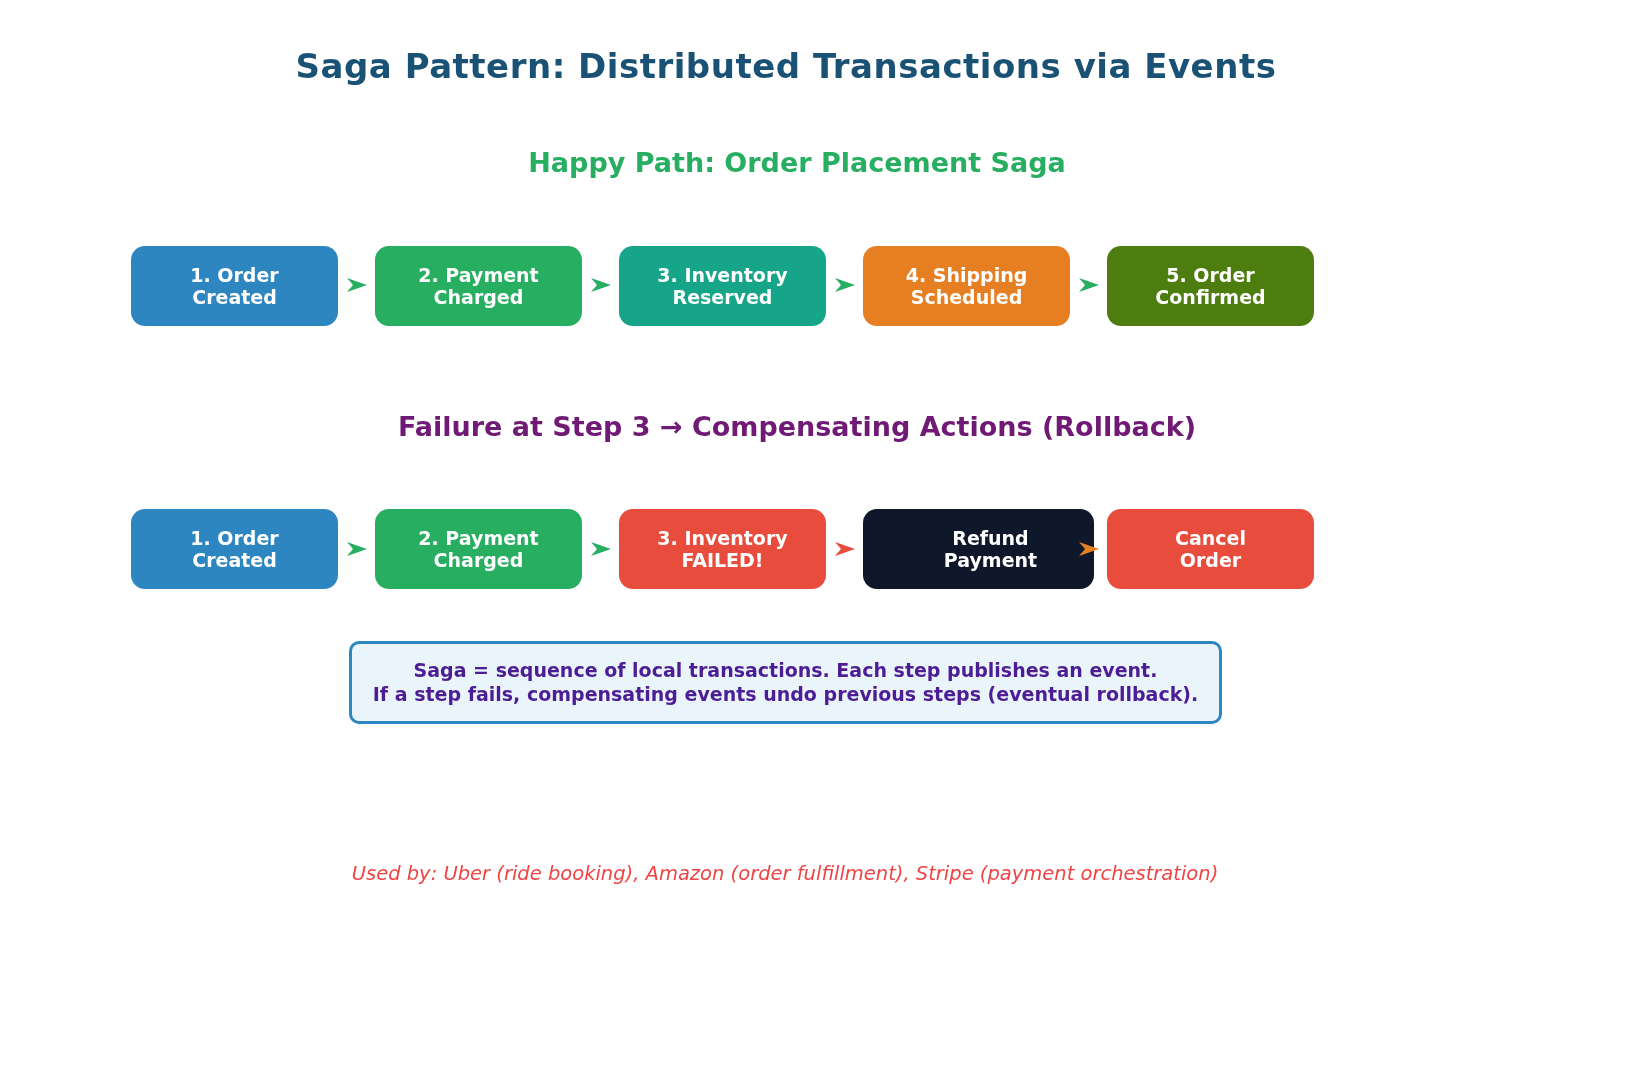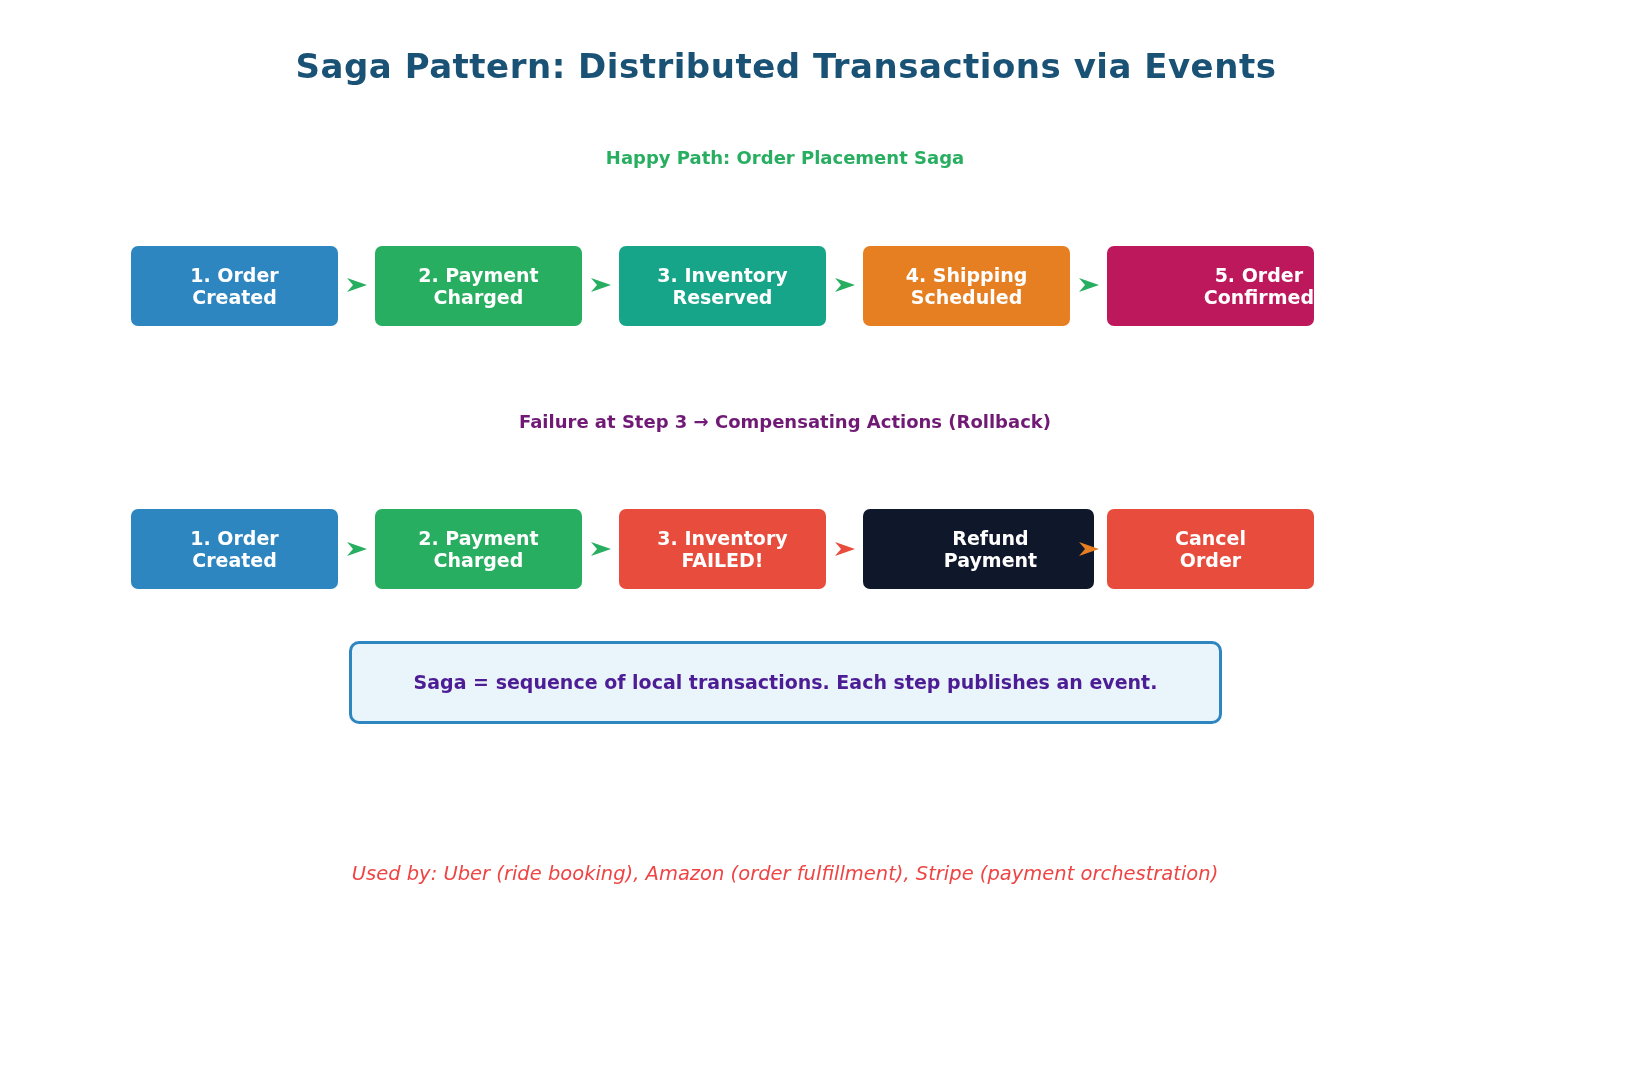--- a/index.html
+++ b/index.html
@@ -10,30 +10,30 @@
     font-family:"DejaVu Sans", sans-serif;
     overflow:hidden;
   }
   .page-title {
     position:absolute; top:46px; left:0; width:1572px;
     text-align:center;
     font-size:34px; font-weight:bold;
     letter-spacing:0.5px;
   }
   .section-heading {
-    position:absolute; left:0; width:1570px;
+    position:absolute; left:12px; width:1570px;
     text-align:center;
-    font-size:18px; font-weight:bold;
+    font-size:27px; font-weight:bold;
   }
   .heading-happy { top:147px; }
   .heading-failure { top:411px; }
   .step {
     position:absolute;
     width:207px; height:80px;
-    border-radius:7px;
+    border-radius:14px;
     display:flex; align-items:center; justify-content:center;
     color:#ffffff;
     font-size:19px; font-weight:bold;
     text-align:center;
     line-height:22px;
   }
   .row1 .step { top:246px; }
   .row2 .step { top:509px; }
   .step.c0 { left:131px; }
   .step.c1 { left:375px; }
@@ -94,21 +94,21 @@
     </div>
     <svg class="arrow a2" width="20" height="16" viewBox="0 0 20 16">
       <path d="M0,1 L20,8 L0,15 L6,8 Z" fill="#27AE60"></path>
     </svg>
     <div class="step c3" style="background-color: rgb(230, 126, 34);">
       <span><span>4. Shipping</span><br><span>Scheduled</span></span>
     </div>
     <svg class="arrow a3" width="20" height="16" viewBox="0 0 20 16">
       <path d="M0,1 L20,8 L0,15 L6,8 Z" fill="#27AE60"></path>
     </svg>
-    <div class="step c4" style="background-color: #be185d; justify-content: flex-end;">
+    <div class="step c4" style="background-color: #4d7c0f;">
       <span><span>5. Order</span><br><span>Confirmed</span></span>
     </div>
   </div>
 
   <div class="section-heading heading-failure" style="color: #701a75;">Failure at Step 3 → Compensating Actions (Rollback)</div>
 
   <div class="row2">
     <div class="step c0" style="background-color: rgb(46, 134, 193);">
       <span><span>1. Order</span><br><span>Created</span></span>
     </div>
@@ -133,17 +133,18 @@
     <svg class="arrow a3" width="20" height="16" viewBox="0 0 20 16">
       <path d="M0,1 L20,8 L0,15 L6,8 Z" fill="#E67E22"></path>
     </svg>
     <div class="step c4" style="background-color: rgb(231, 76, 60);">
       <span><span>Cancel</span><br><span>Order</span></span>
     </div>
   </div>
 
   <div class="note-box" style="border-color: rgb(46, 134, 193); background-color: rgb(234, 244, 251); color: #4c1d95;">
     <div>Saga = sequence of local transactions. Each step publishes an event.</div>
+    <div>If a step fails, compensating events undo previous steps (eventual rollback).</div>
   </div>
 
   <div class="footer-caption" style="color: #ef4444;">Used by: Uber (ride booking), Amazon (order fulfillment), Stripe (payment orchestration)</div>
 
 </div>
 
 </body></html>

